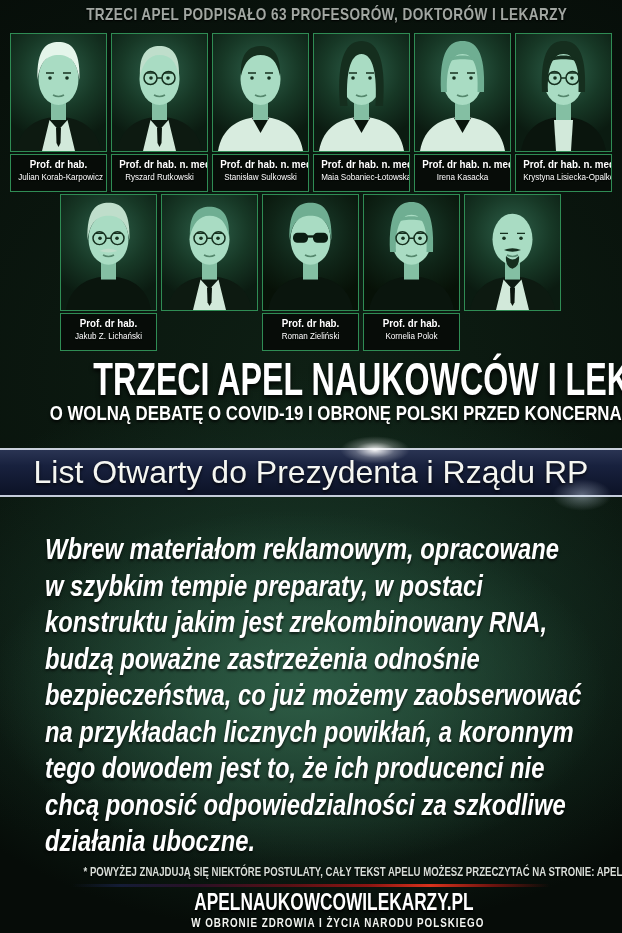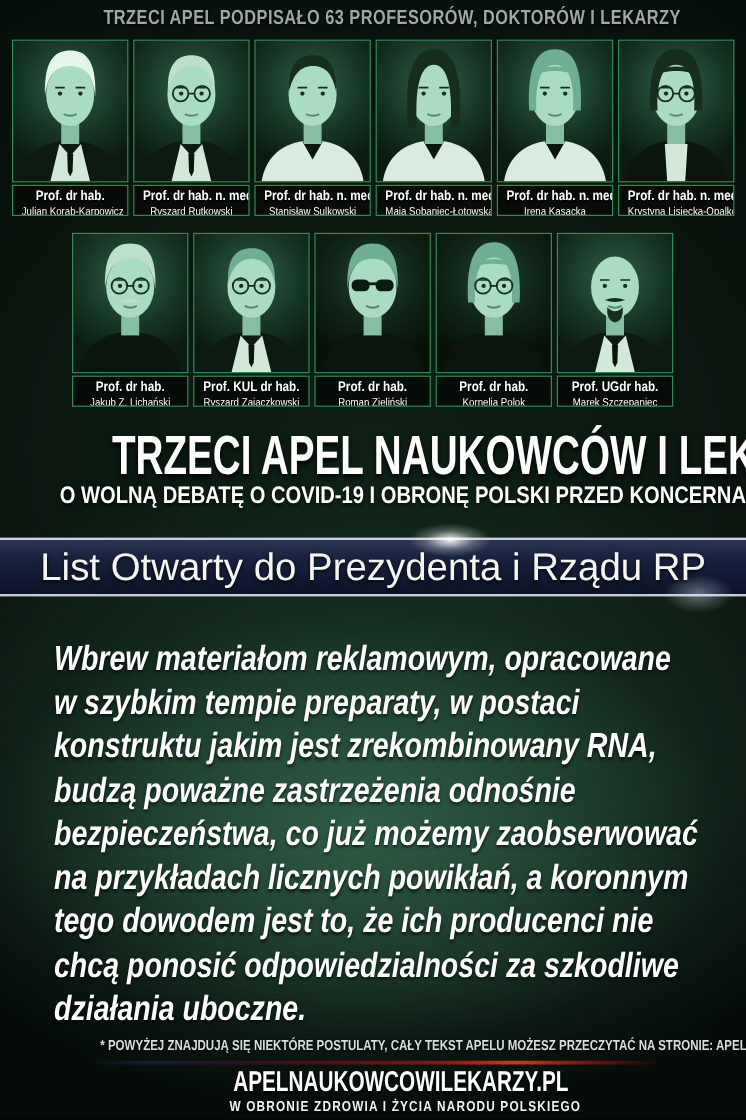--- a/index.html
+++ b/index.html
@@ -20,21 +20,21 @@
   
   .row{position:absolute;display:flex;gap:4px;}
   .row1{top:33px;left:10px;}
   .row2{top:194px;left:60px;}
   .card{width:97px;}
   .photo{box-sizing:border-box;width:97px;height:119px;border:1px solid #2f8c54;
     background:radial-gradient(ellipse 75% 60% at 50% 32%, #2e604a 0%, #173826 55%, #0b1b11 100%);}
   .row2 .photo{height:117px;}
   .photo--dark{background:radial-gradient(ellipse 75% 60% at 50% 32%, #1c4130 0%, #0f2417 55%, #071107 100%);}
   .photo svg{display:block;width:100%;height:100%;}
-  .plate{box-sizing:border-box;margin-top:2px;width:97px;height:26px;border:1px solid #2f8c54;
+  .plate{box-sizing:border-box;margin-top:2px;width:97px;height:38px;border:1px solid #2f8c54;
     background:#070c08;text-align:center;padding-top:2px;overflow:hidden;}
   .plate-title,.plate-name{white-space:nowrap;transform:scaleX(.85);transform-origin:50% 50%;
     color:#fff;text-shadow:0 1px 1px #000;}
   .plate-title{font-weight:bold;font-size:11.5px;line-height:14px;}
   .plate-name{font-size:9.5px;line-height:12px;}
   
   .title-block{position:absolute;top:356px;left:0;width:100%;text-align:center;}
   .title-main{white-space:nowrap;display:block;font-weight:bold;font-size:46px;line-height:46px;
     transform:scaleX(.70);transform-origin:50% 50%;color:#fff;text-shadow:0 3px 5px rgba(0,0,0,.8);}
   .title-sub{white-space:nowrap;display:block;font-weight:bold;font-size:20px;line-height:23px;
@@ -245,24 +245,20 @@
             <circle cx="56" cy="44" r="1.8" fill="#16301f"></circle>
             <path d="M35 39 L43 39 M52 39 L60 39" stroke="#16301f" stroke-width="1.4" fill="none"></path>
             <path d="M42 61 Q47.5 64 53 61" stroke="#55876d" stroke-width="1.6" fill="none"></path>
             <g stroke="#16301f" stroke-width="1.5" fill="none">
               <circle cx="38.5" cy="44" r="6.5"></circle>
               <circle cx="56.5" cy="44" r="6.5"></circle>
               <path d="M45 44 L50 44"></path>
             </g>
           </svg>
         </div>
-      <div class="plate">
-        <div class="plate-title">Prof. KUL dr hab.</div>
-        <div class="plate-name">Ryszard Zajączkowski</div>
-      </div>
     </div>
     <div class="card">
       <div class="photo photo--dark">
           <svg viewBox="0 0 95 117" preserveAspectRatio="none" xmlns="http://www.w3.org/2000/svg">
             <path d="M5 117 C9 93 27 83 47.5 83 C68 83 86 93 90 117 Z" fill="#0a150d"></path>
             <rect x="40" y="58" width="15" height="28" fill="#84bfa3"></rect>
             <ellipse cx="47.5" cy="45" rx="20" ry="26" fill="#a9dcc3"></ellipse>
             <path d="M26.5 46 C25.5 14 36 8 47.5 8 C59 8 69.5 14 68.5 46 C66 28 59.5 21 47.5 21 C35.5 21 29 28 26.5 46 Z" fill="#6fae92"></path>
             <path d="M42 61 Q47.5 64 53 61" stroke="#55876d" stroke-width="1.6" fill="none"></path>
             <g fill="#0b1d12">
@@ -310,24 +306,20 @@
             <rect x="40" y="58" width="15" height="28" fill="#84bfa3"></rect>
             <ellipse cx="47.5" cy="45" rx="20" ry="26" fill="#a9dcc3"></ellipse>
             <circle cx="39" cy="44" r="1.8" fill="#16301f"></circle>
             <circle cx="56" cy="44" r="1.8" fill="#16301f"></circle>
             <path d="M35 39 L43 39 M52 39 L60 39" stroke="#16301f" stroke-width="1.4" fill="none"></path>
             <path d="M42 61 Q47.5 64 53 61" stroke="#55876d" stroke-width="1.6" fill="none"></path>
             <path d="M39 56 Q47.5 52.5 56 56 Q47.5 59.5 39 56 Z" fill="#152e1e"></path>
             <path d="M41 62 Q47.5 69 54 62 Q55 73 47.5 75 Q40 73 41 62 Z" fill="#152e1e"></path>
           </svg>
         </div>
-      <div class="plate">
-        <div class="plate-title">Prof. UGdr hab.</div>
-        <div class="plate-name">Marek Szczepaniec</div>
-      </div>
     </div>
   </div>
 
   <div class="title-block">
     <span class="title-main">TRZECI APEL NAUKOWCÓW I LEKARZY</span>
     <span class="title-sub">O WOLNĄ DEBATĘ O COVID-19 I OBRONĘ POLSKI PRZED KONCERNAMI</span>
   </div>
 
   <div class="banner">
     <span class="banner-text">List Otwarty do Prezydenta i Rządu RP</span>

